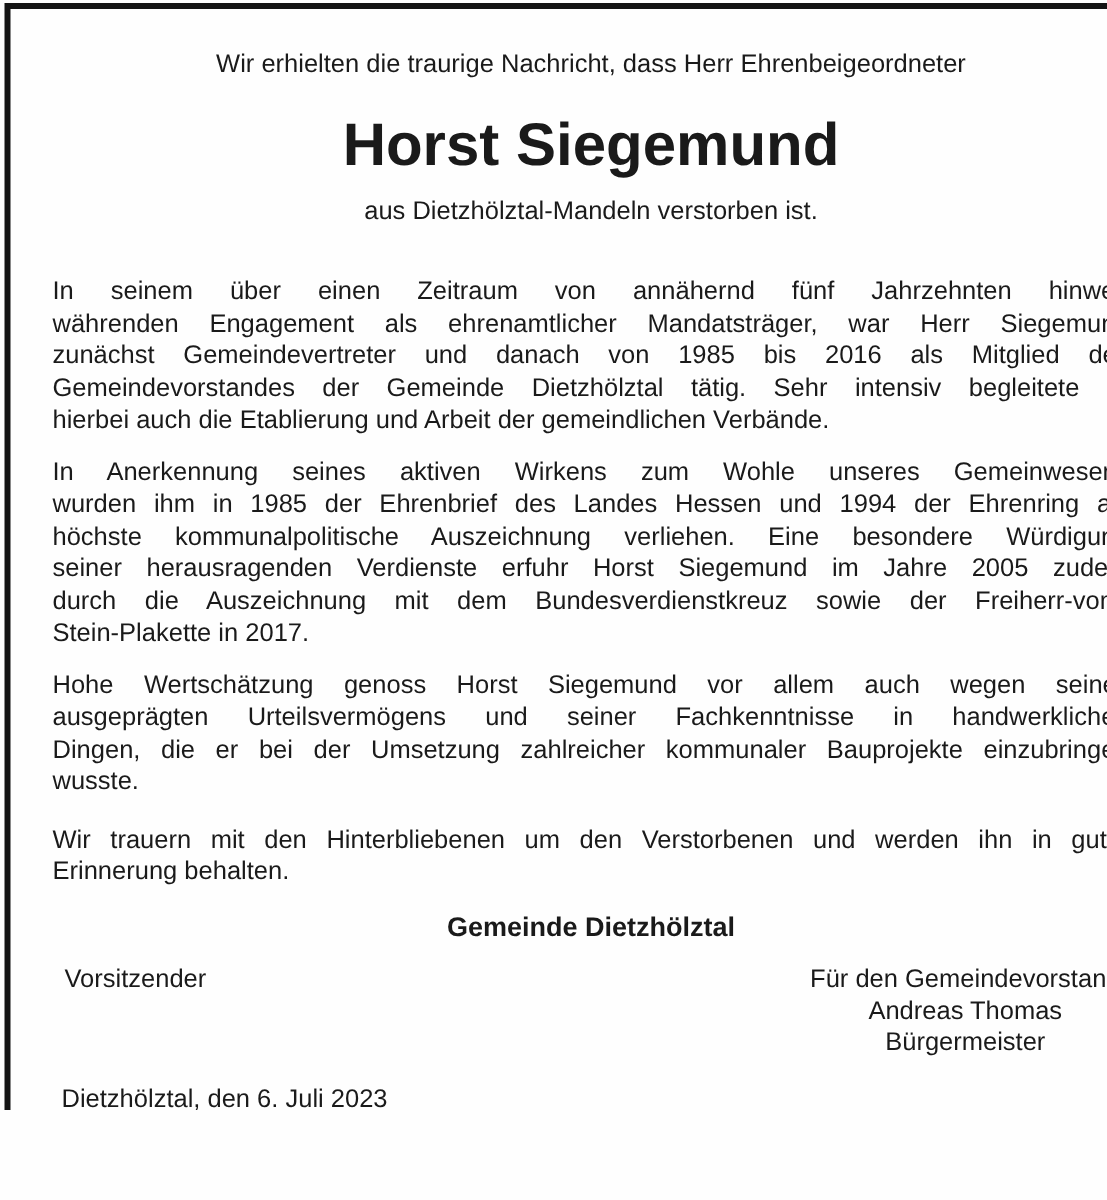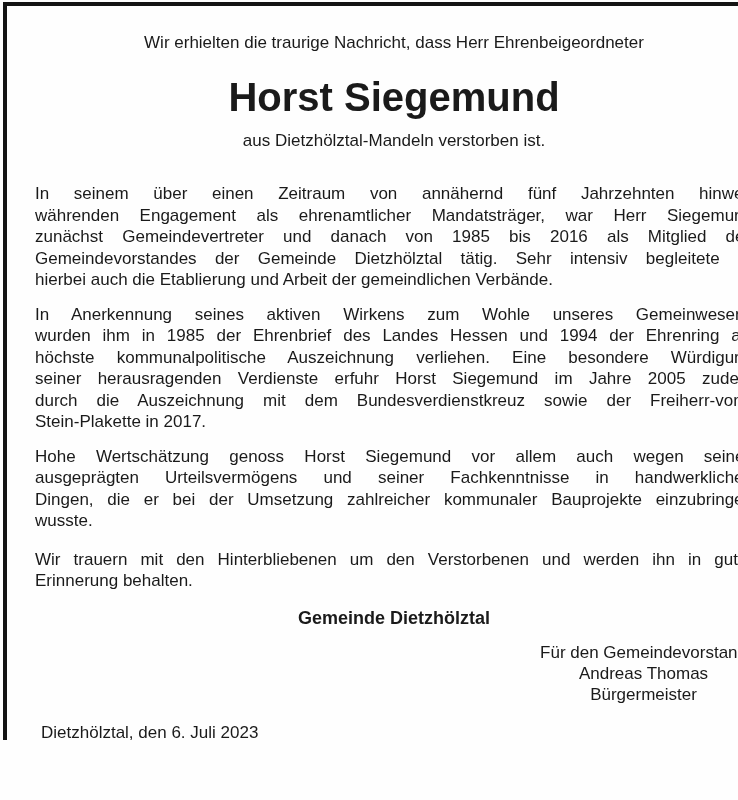--- a/index.html
+++ b/index.html
@@ -93,20 +93,21 @@
 
     <div class="para p-last">
       <div class="ln">Wir trauern mit den Hinterbliebenen um den Verstorbenen und werden ihn in guter</div>
       <div class="ln last">Erinnerung behalten.</div>
     </div>
 
     <p class="org">Gemeinde Dietzhölztal</p>
 
     <div class="sigs">
       <div class="sig">
+        <div>Vorsitzender</div>
       </div>
       <div class="sig">
         <div>Für den Gemeindevorstand</div>
         <div>Andreas Thomas</div>
         <div>Bürgermeister</div>
       </div>
     </div>
 
     <p class="dateline">Dietzhölztal, den 6. Juli 2023</p>
 

